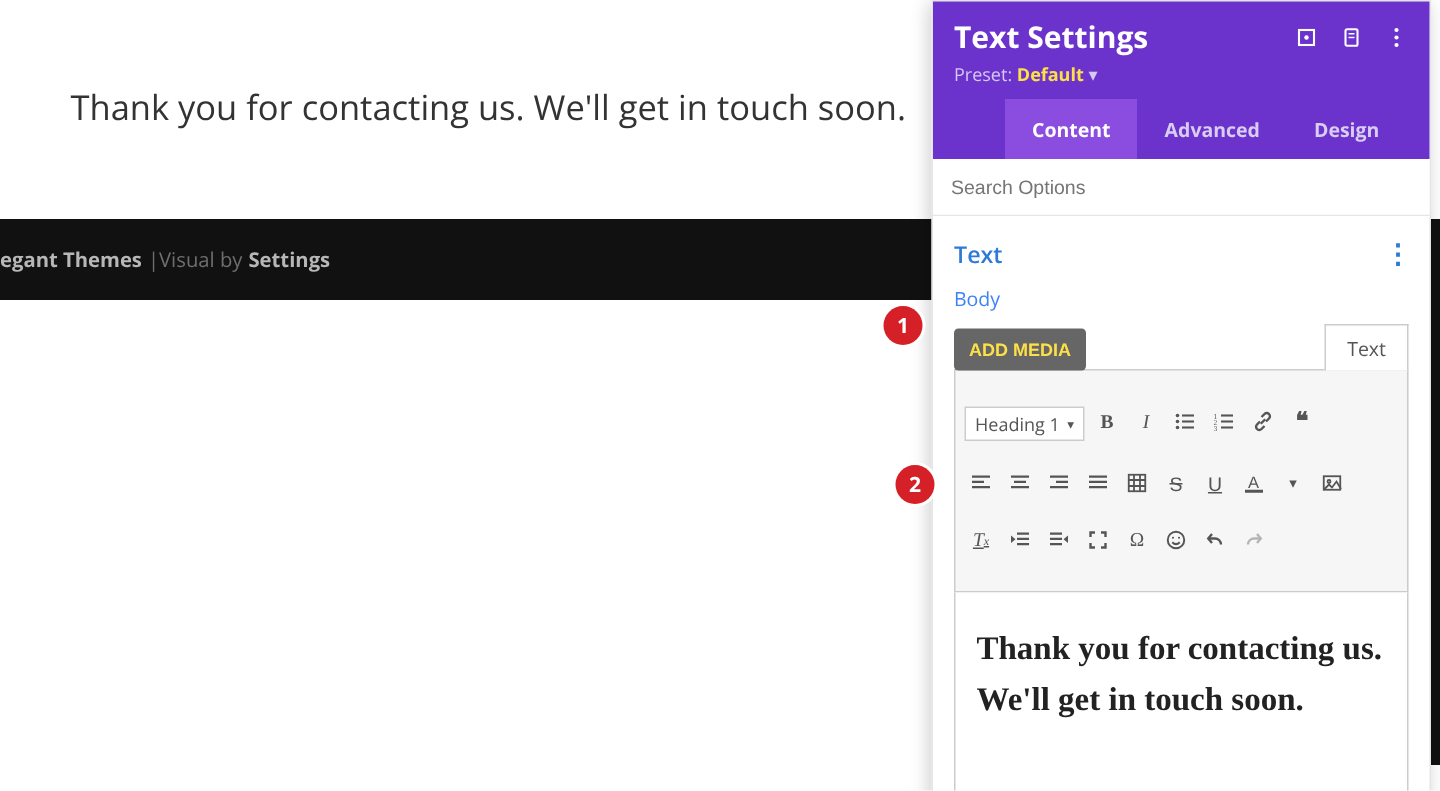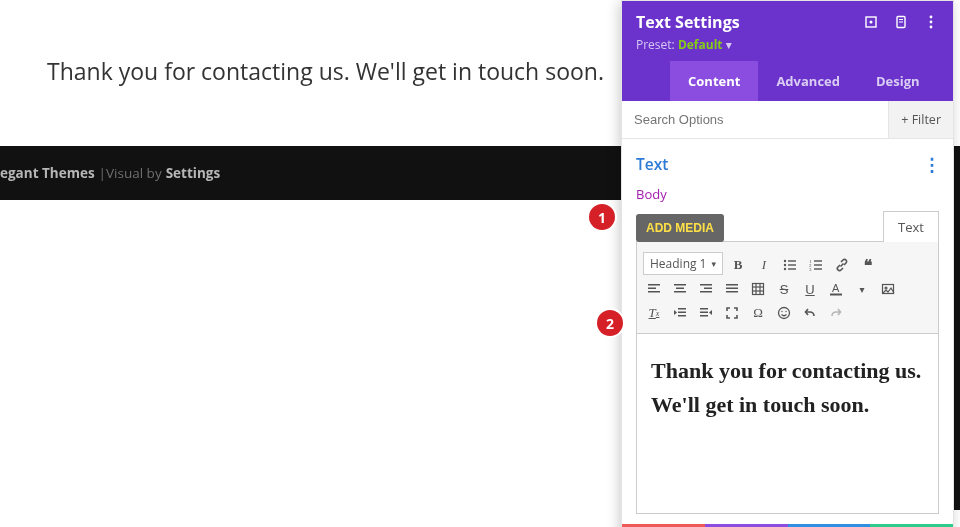--- a/index.html
+++ b/index.html
@@ -11,47 +11,47 @@
   .main-area { position:absolute; top:0; left:0; right:0; height:155px; background:#fff; }
   .hero-text { position:absolute; top:55px; left:47px; font-size:23px; color:#333; }
 
   .footer-bar { position:absolute; top:146px; left:0; right:0; height:54px; background:#111; color:#6e6e6e; display:flex; align-items:center; padding-left:0; font-size:13.5px; }
   .footer-bar .ft-link { color:#b7b7b7; font-weight:700; margin:0 4px; text-decoration:none; }
 
   
   .panel { position:absolute; top:0; right:6px; width:333px; background:#fff; box-shadow:-2px 2px 12px rgba(0,0,0,.2); border:1px solid #e4e4e4; }
 
   .panel-header { background:#6b33cc; color:#fff; padding:10px 14px 8px 14px; }
-  .panel-title { font-size:16px; font-weight:700; display:flex; align-items:center; }
+  .panel-title { font-size:20px; font-weight:700; display:flex; align-items:center; }
   .panel-title .spacer { flex:1; }
   .hdr-icon { width:16px; height:16px; margin-left:14px; cursor:pointer; display:inline-flex; align-items:center; justify-content:center; }
   .preset-line { font-size:12px; color:#d6c8f3; margin-top:3px; }
-  .preset-val { font-weight:700; color:#84cc16; }
+  .preset-val { font-weight:700; color:#fde047; }
   .tabs { display:flex; background:#6b33cc;padding-left:48px; }
   .tab { flex:0 0 auto; padding:11px 18px; font-size:13px; font-weight:700; color:#d9cdf3; cursor:pointer; }
   .tab.active { background:#8a4de0; color:#fff; }
 
   .search-row { display:flex; align-items:center; border-bottom:1px solid #e5e5e5; }
   .search-input { flex:1; border:none; padding:11px 12px; font-size:13px; color:#be185d; outline:none; }
   .filter-btn { padding:10px 12px; background:#f2f2f2; font-size:12.5px; color:#555; cursor:pointer; border-left:1px solid #e5e5e5; }
 
   .section { padding:14px 14px 10px 14px; }
   .section-title { color:#2e7bd6; font-size:15.5px; font-weight:600; display:flex; align-items:center; }
   .section-title .spacer { flex:1; }
   .dots { color:#2e7bd6; font-size:18px; line-height:10px; letter-spacing:-2px; cursor:pointer; }
-  .body-label { font-size:13px; color:#a21caf; margin-top:10px; }
+  .body-label { font-size:13px; color:#3b82f6; margin-top:10px; }
 
   .media-row { display:flex; align-items:flex-end; margin-top:8px; }
   .add-media { background:#666; color:#fde047; font-size:12px; font-weight:700; padding:7px 10px; border-radius:3px; border:none; cursor:pointer; }
   .vt-tabs { margin-left:auto; display:flex; }
   .vt-tab { border:1px solid #ccc; border-bottom:none; padding:6px 14px; font-size:13px; color:#555; background:#fff; cursor:pointer; }
   .vt-tab.active { background:#f6f6f6; border-bottom:1px solid #f6f6f6; position:relative; z-index:2; }
 
   .toolbar { border:1px solid #ccc; background:#f6f6f6; padding:6px 6px; margin-top:-1px; }
-  .tb-row { display:flex; flex-wrap:nowrap; gap:4px; align-items:flex-end; margin:4px 0; font-size:13px; color:#555; }
+  .tb-row { display:flex; flex-wrap:nowrap; gap:4px; align-items:flex-start; margin:18px 0; font-size:13px; color:#555; }
   .tb-sel { font-size:12px; padding:2px 6px; border:1px solid #ccc; background:#fff; display:flex; align-items:center; gap:4px; cursor:pointer; width:80px;}
   .tb-btn { width:22px; height:20px; display:inline-flex; align-items:center; justify-content:center; cursor:pointer; color:#555; font-family:Georgia,serif; }
   .tb-btn svg { display:block; }
 
   .editor { border:1px solid #ccc; border-top:none; background:#fff; padding:20px 14px 60px 14px; min-height:180px; }
   .editor-text { font-family:Georgia, 'Times New Roman', serif; font-size:22px; font-weight:700; color:#222; line-height:1.55; }
 
   .action-bar { display:flex; height:44px; }
   .act { flex:1; display:flex; align-items:center; justify-content:center; color:#fff; cursor:pointer; }
   .act.red { background:#ef5a59; }
@@ -116,23 +116,20 @@
   </div>
 
   <div class="tabs">
     <div class="tab active">Content</div>
     <div class="tab">Advanced</div>
     <div class="tab">Design</div>
   </div>
 
   <div class="search-row">
     <input class="search-input" placeholder="Search Options" style="">
-    <div class="filter-btn">
-      <span>+</span> <span>Filter</span>
-    </div>
   </div>
 
   <div class="section">
     <div class="section-title">
       <span>Text</span>
       <span class="spacer"></span>
       <span class="dots">⋮</span>
     </div>
     <div class="body-label">Body</div>
 

